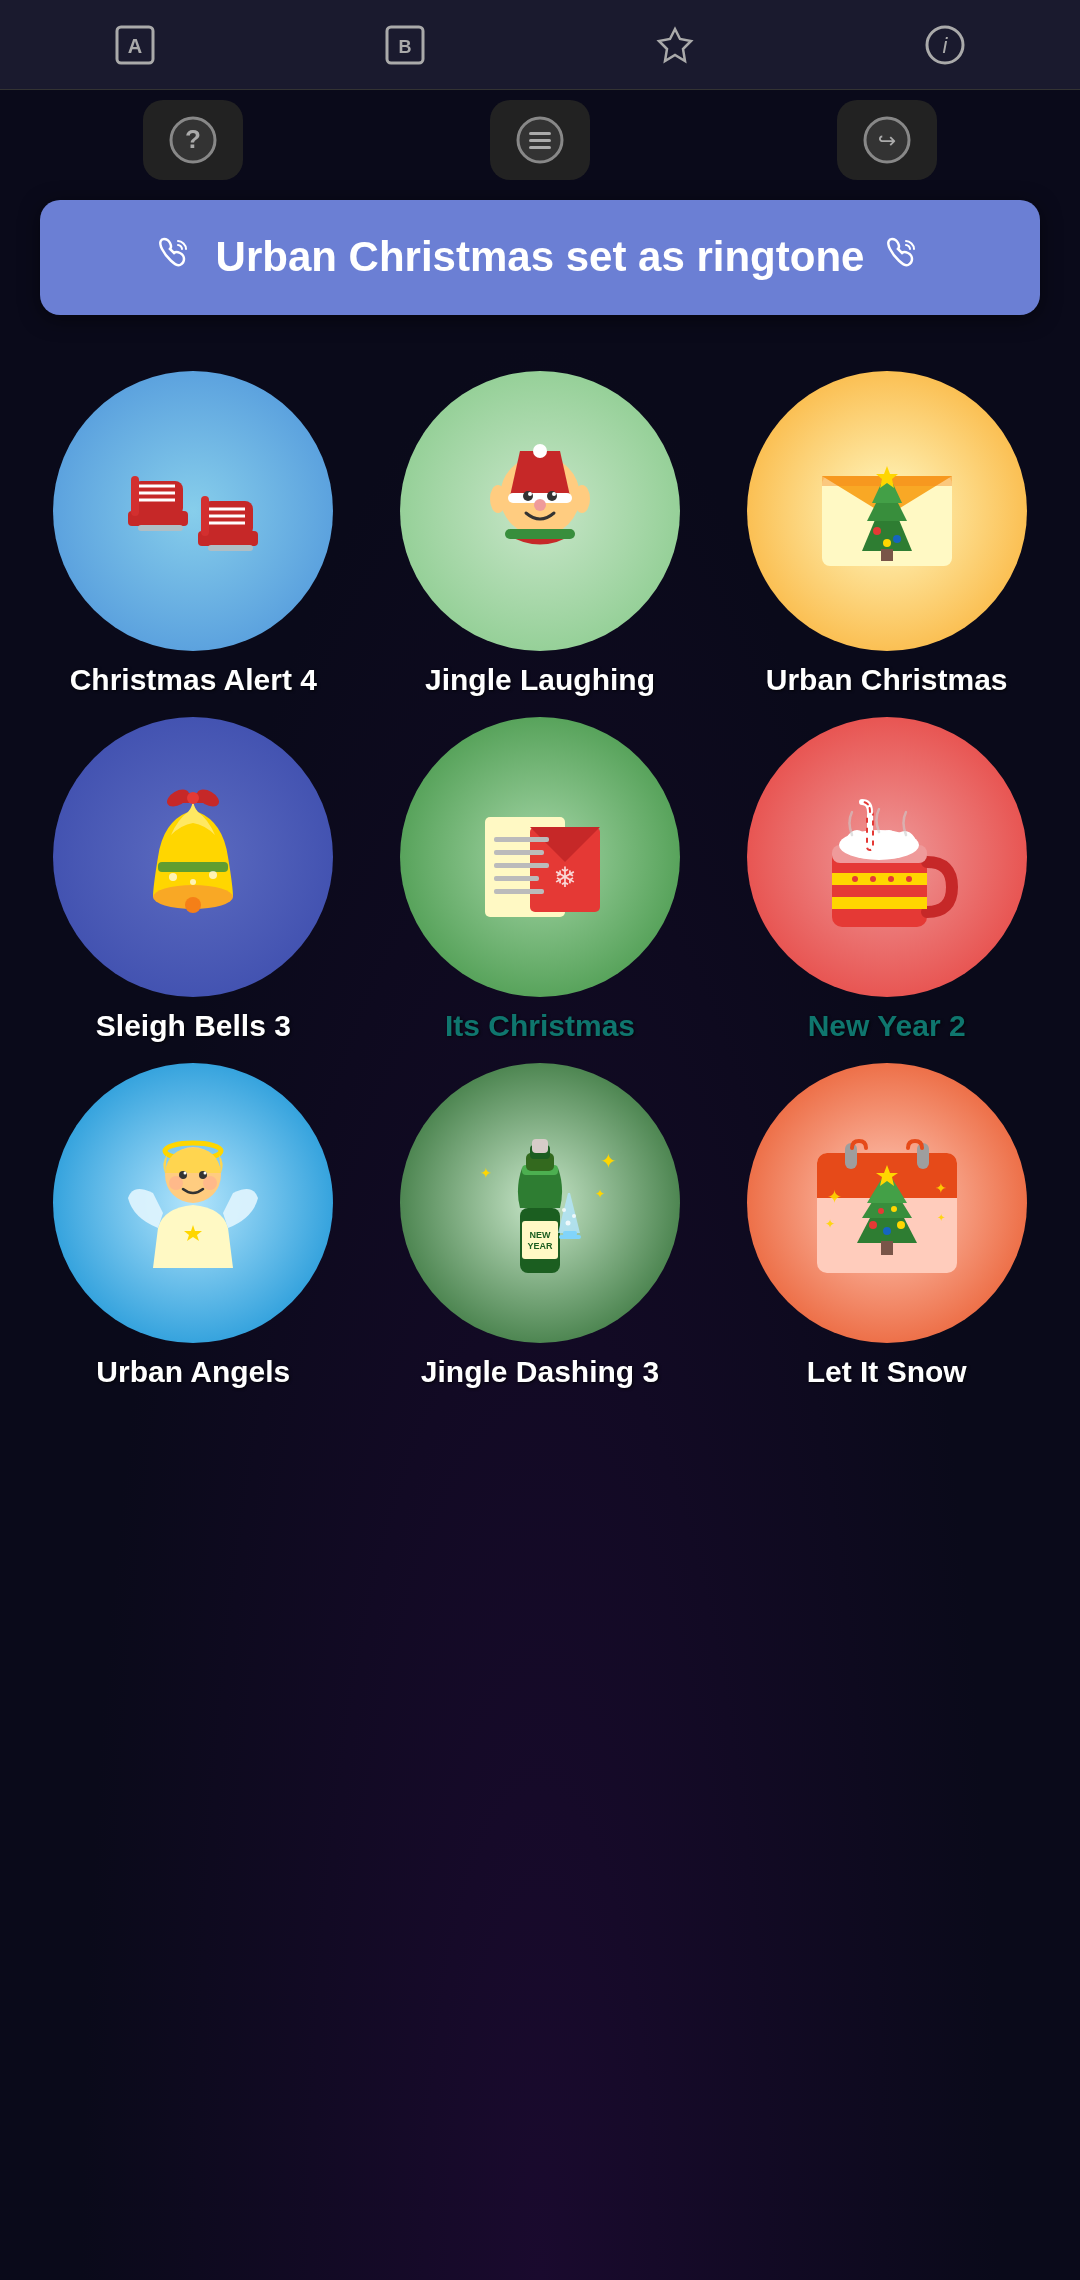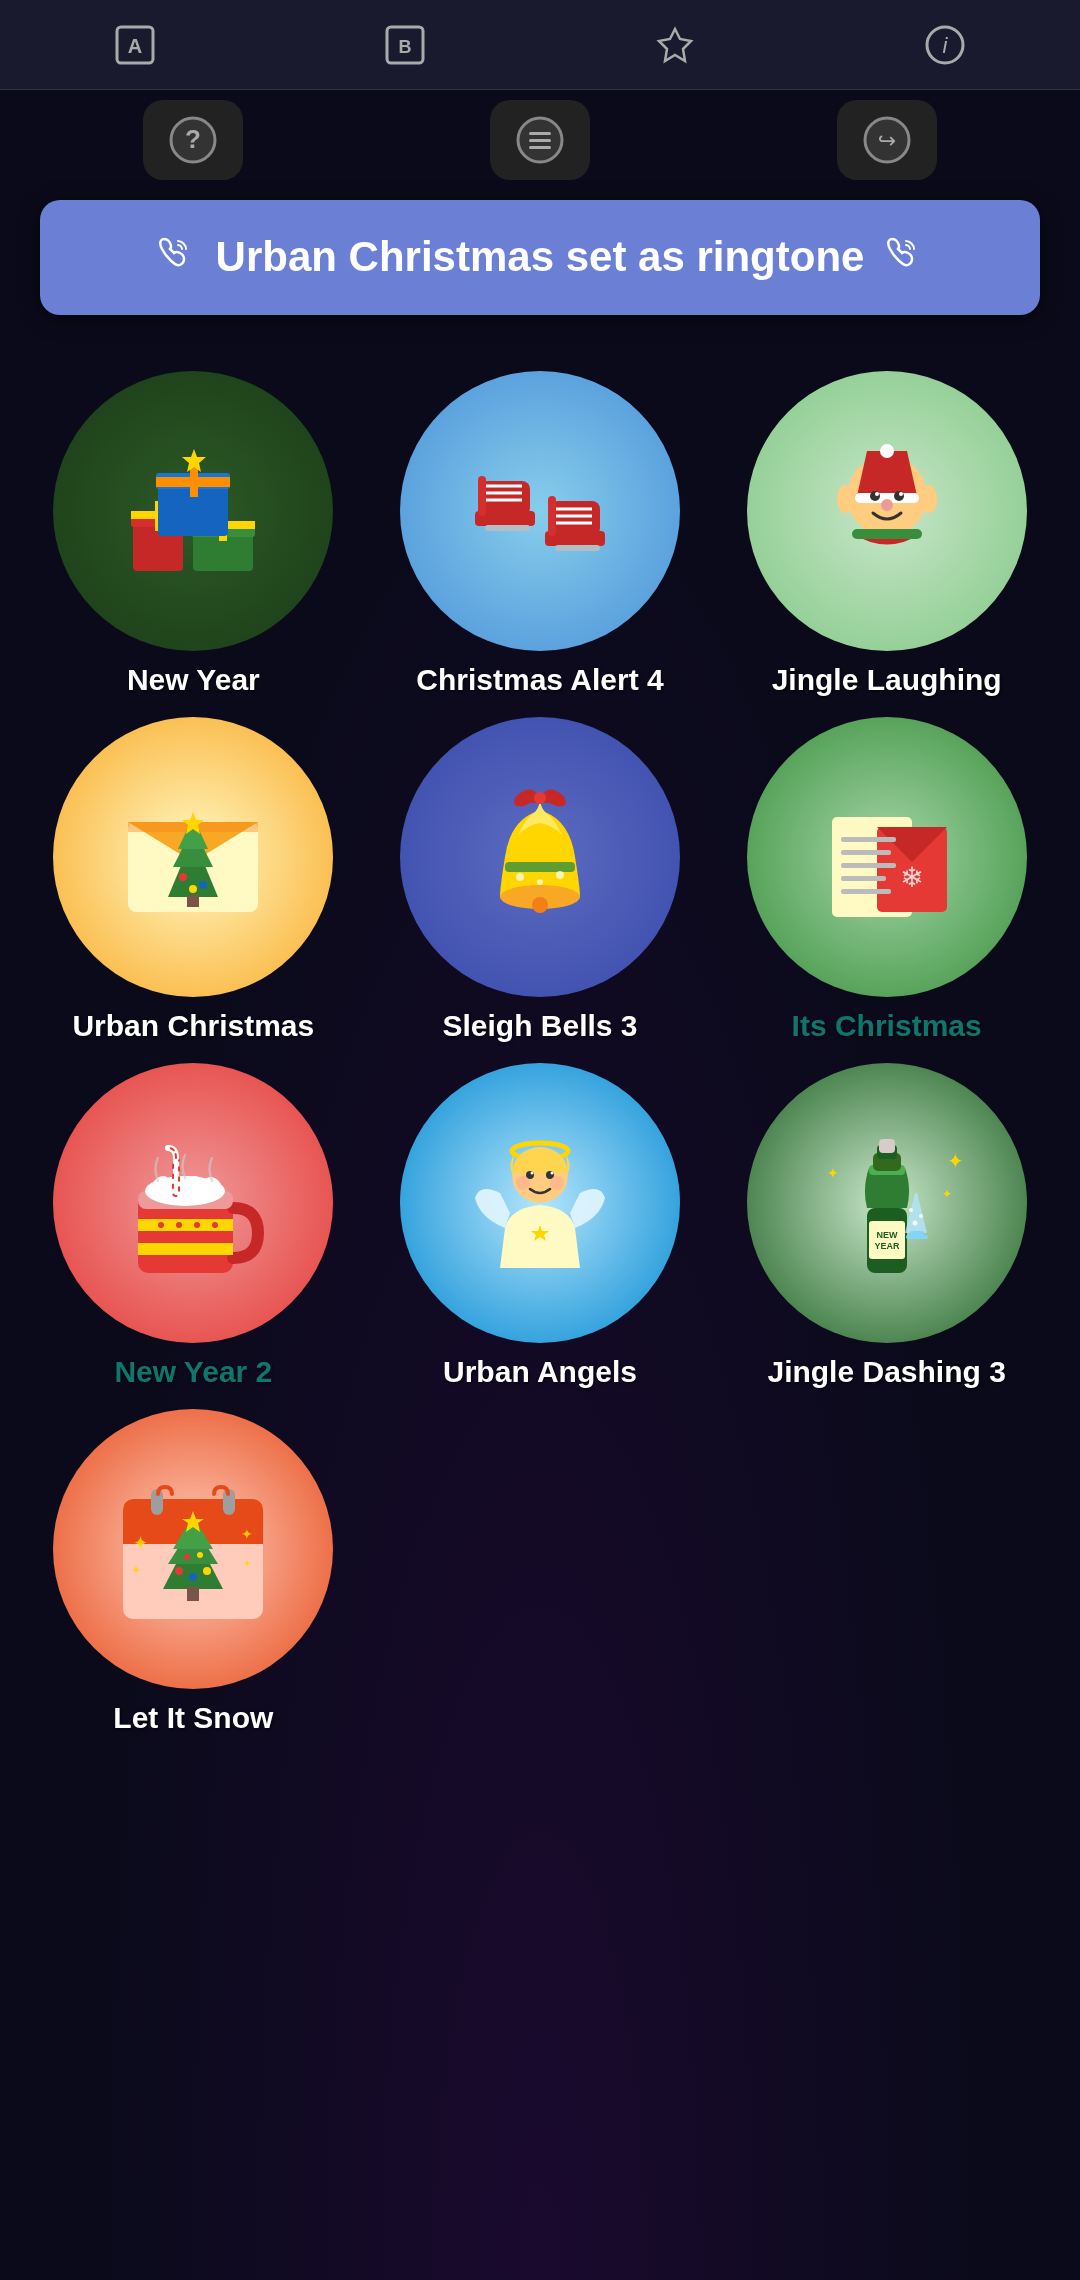--- a/index.html
+++ b/index.html
@@ -212,42 +212,20 @@
     <svg width="40" height="40" viewBox="0 0 40 40" fill="none">
       <path d="M8 6C8 6 12 6 14 10C16 14 14 16 14 16L18 20C18 20 20 18 24 20C28 22 28 26 28 26C28 26 28 30 24 32C20 34 10 24 6 16C2 8 6 6 8 6Z" stroke="white" stroke-width="2.5" fill="none"></path>
       <path d="M22 8C26 8 30 12 30 16" stroke="white" stroke-width="2" stroke-linecap="round"></path>
       <path d="M22 12C24 12 26 14 26 16" stroke="white" stroke-width="2" stroke-linecap="round"></path>
     </svg>
   </span>
 </div>
 
 <div class="ringtone-grid">
 
-  <div class="ringtone-item">
-    <div class="ringtone-circle bg-christmas-presents">
-      <svg width="180" height="180" viewBox="0 0 180 180">
-
-        <rect x="30" y="100" width="50" height="50" rx="4" fill="#c62828"></rect>
-        <rect x="28" y="92" width="54" height="14" rx="3" fill="#d32f2f"></rect>
-        <rect x="52" y="80" width="8" height="30" fill="#ffd600"></rect>
-        <rect x="28" y="90" width="54" height="8" fill="#ffd600"></rect>
-        <rect x="90" y="110" width="60" height="40" rx="4" fill="#2e7d32"></rect>
-        <rect x="88" y="102" width="64" height="14" rx="3" fill="#388e3c"></rect>
-        <rect x="116" y="90" width="8" height="30" fill="#ffd600"></rect>
-        <rect x="88" y="100" width="64" height="8" fill="#ffd600"></rect>
-        <rect x="55" y="60" width="70" height="55" rx="4" fill="#1565c0"></rect>
-        <rect x="53" y="52" width="74" height="16" rx="3" fill="#1976d2"></rect>
-        <rect x="87" y="38" width="8" height="38" fill="#ff8f00"></rect>
-        <rect x="53" y="56" width="74" height="10" fill="#ff8f00"></rect>
-
-        <polygon points="91,28 94,36 103,36 96,42 98,51 91,46 84,51 86,42 79,36 88,36" fill="#ffd600"></polygon>
-      </svg>
-    </div>
-    <span class="ringtone-label">New Year</span>
-  </div>
 
   <div class="ringtone-item">
     <div class="ringtone-circle bg-skates">
       <svg width="180" height="180" viewBox="0 0 180 180">
 
         <rect x="30" y="60" width="50" height="35" rx="8" fill="#c62828"></rect>
         <rect x="25" y="90" width="60" height="15" rx="4" fill="#c62828"></rect>
         <rect x="35" y="104" width="45" height="6" rx="3" fill="#b0bec5"></rect>
         <rect x="28" y="55" width="8" height="40" rx="4" fill="#d32f2f"></rect>
 

